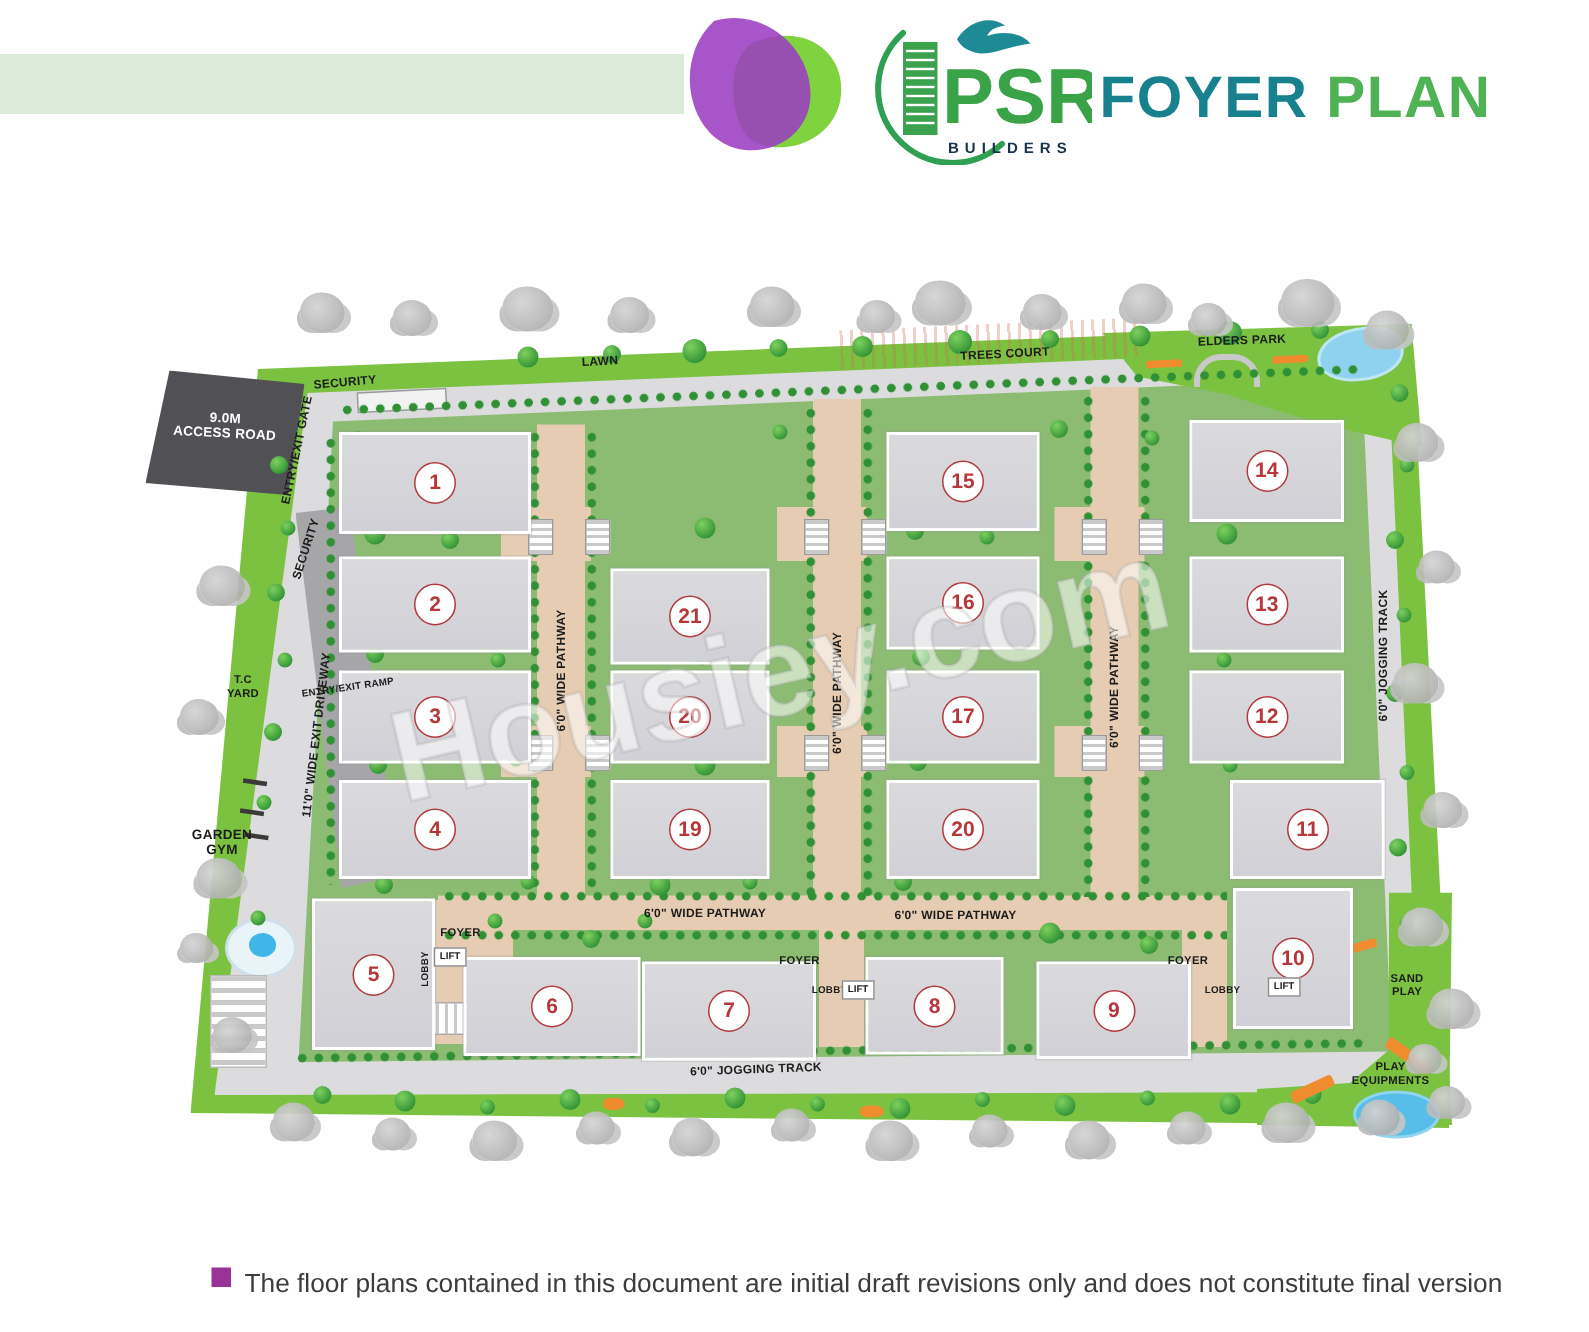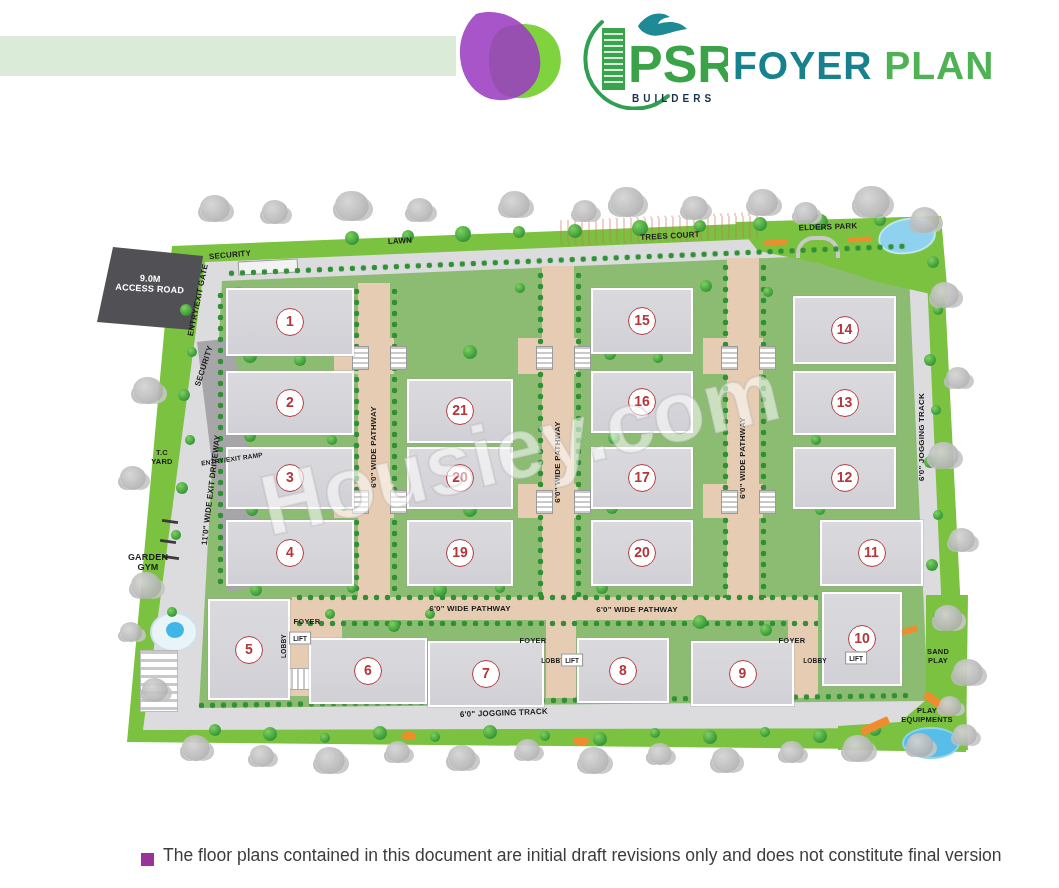--- a/index.html
+++ b/index.html
@@ -58,21 +58,21 @@
   .orange{position:absolute;z-index:8;background:#ef8c2e;border-radius:2px;}
   .pergola{position:absolute;z-index:7;width:36px;height:18px;border:4px solid #c9c9c9;border-bottom:none;
        border-radius:18px 18px 0 0;}
   .stripes{position:absolute;z-index:7;background:#fff;border:1px solid #bbb;
        background-image:repeating-linear-gradient(180deg,#c9c9c9 0 3px,transparent 3px 8px);}
   .gym-bar{position:absolute;z-index:8;width:16px;height:3px;background:#3a3a3a;}
   .watermark{position:absolute;z-index:20;left:520px;top:448px;transform:translate(-50%,-50%) rotate(-13deg);
        font-weight:700;font-size:86px;color:rgba(255,255,255,.55);-webkit-text-stroke:2px rgba(165,165,165,.28);
        white-space:nowrap;pointer-events:none;}
   
-  .disclaimer{position:absolute;left:141px;top:845px;display:flex;align-items:flex-end;gap:9px;z-index:30;}
+  .disclaimer{position:absolute;left:141px;top:845px;display:flex;align-items:flex-start;gap:9px;z-index:30;}
   .disc-sq{width:13px;height:13px;background:#993399;}
   .disc-txt{font-size:17.5px;color:#3c3c3c;}
 </style>
 </head>
 <body>
 
 <div class="hdr-strip"></div>
 
 <div class="leaf-logo">
   <svg width="120" height="102" viewBox="0 0 120 102">
@@ -358,21 +358,21 @@
     </div>
     <div class="bldg" style="left: 793px; top: 520px; width: 99px; height: 62px; margin-left: 27px;">
       <div class="badge">11</div>
     </div>
     <div class="bldg" style="left: 793px; top: 447px; width: 99px; height: 58px;">
       <div class="badge">12</div>
     </div>
     <div class="bldg" style="left: 793px; top: 371px; width: 99px; height: 60px;">
       <div class="badge">13</div>
     </div>
-    <div class="bldg" style="left: 793px; top: 296px; width: 99px; height: 64px;">
+    <div class="bldg" style="left: 793px; top: 280px; width: 99px; height: 64px;">
       <div class="badge">14</div>
     </div>
     <div class="bldg" style="left: 591px; top: 288px; width: 98px; height: 62px;">
       <div class="badge">15</div>
     </div>
     <div class="bldg" style="left: 591px; top: 371px; width: 98px; height: 58px;">
       <div class="badge">16</div>
     </div>
     <div class="bldg" style="left: 591px; top: 447px; width: 98px; height: 58px;">
       <div class="badge">17</div>

